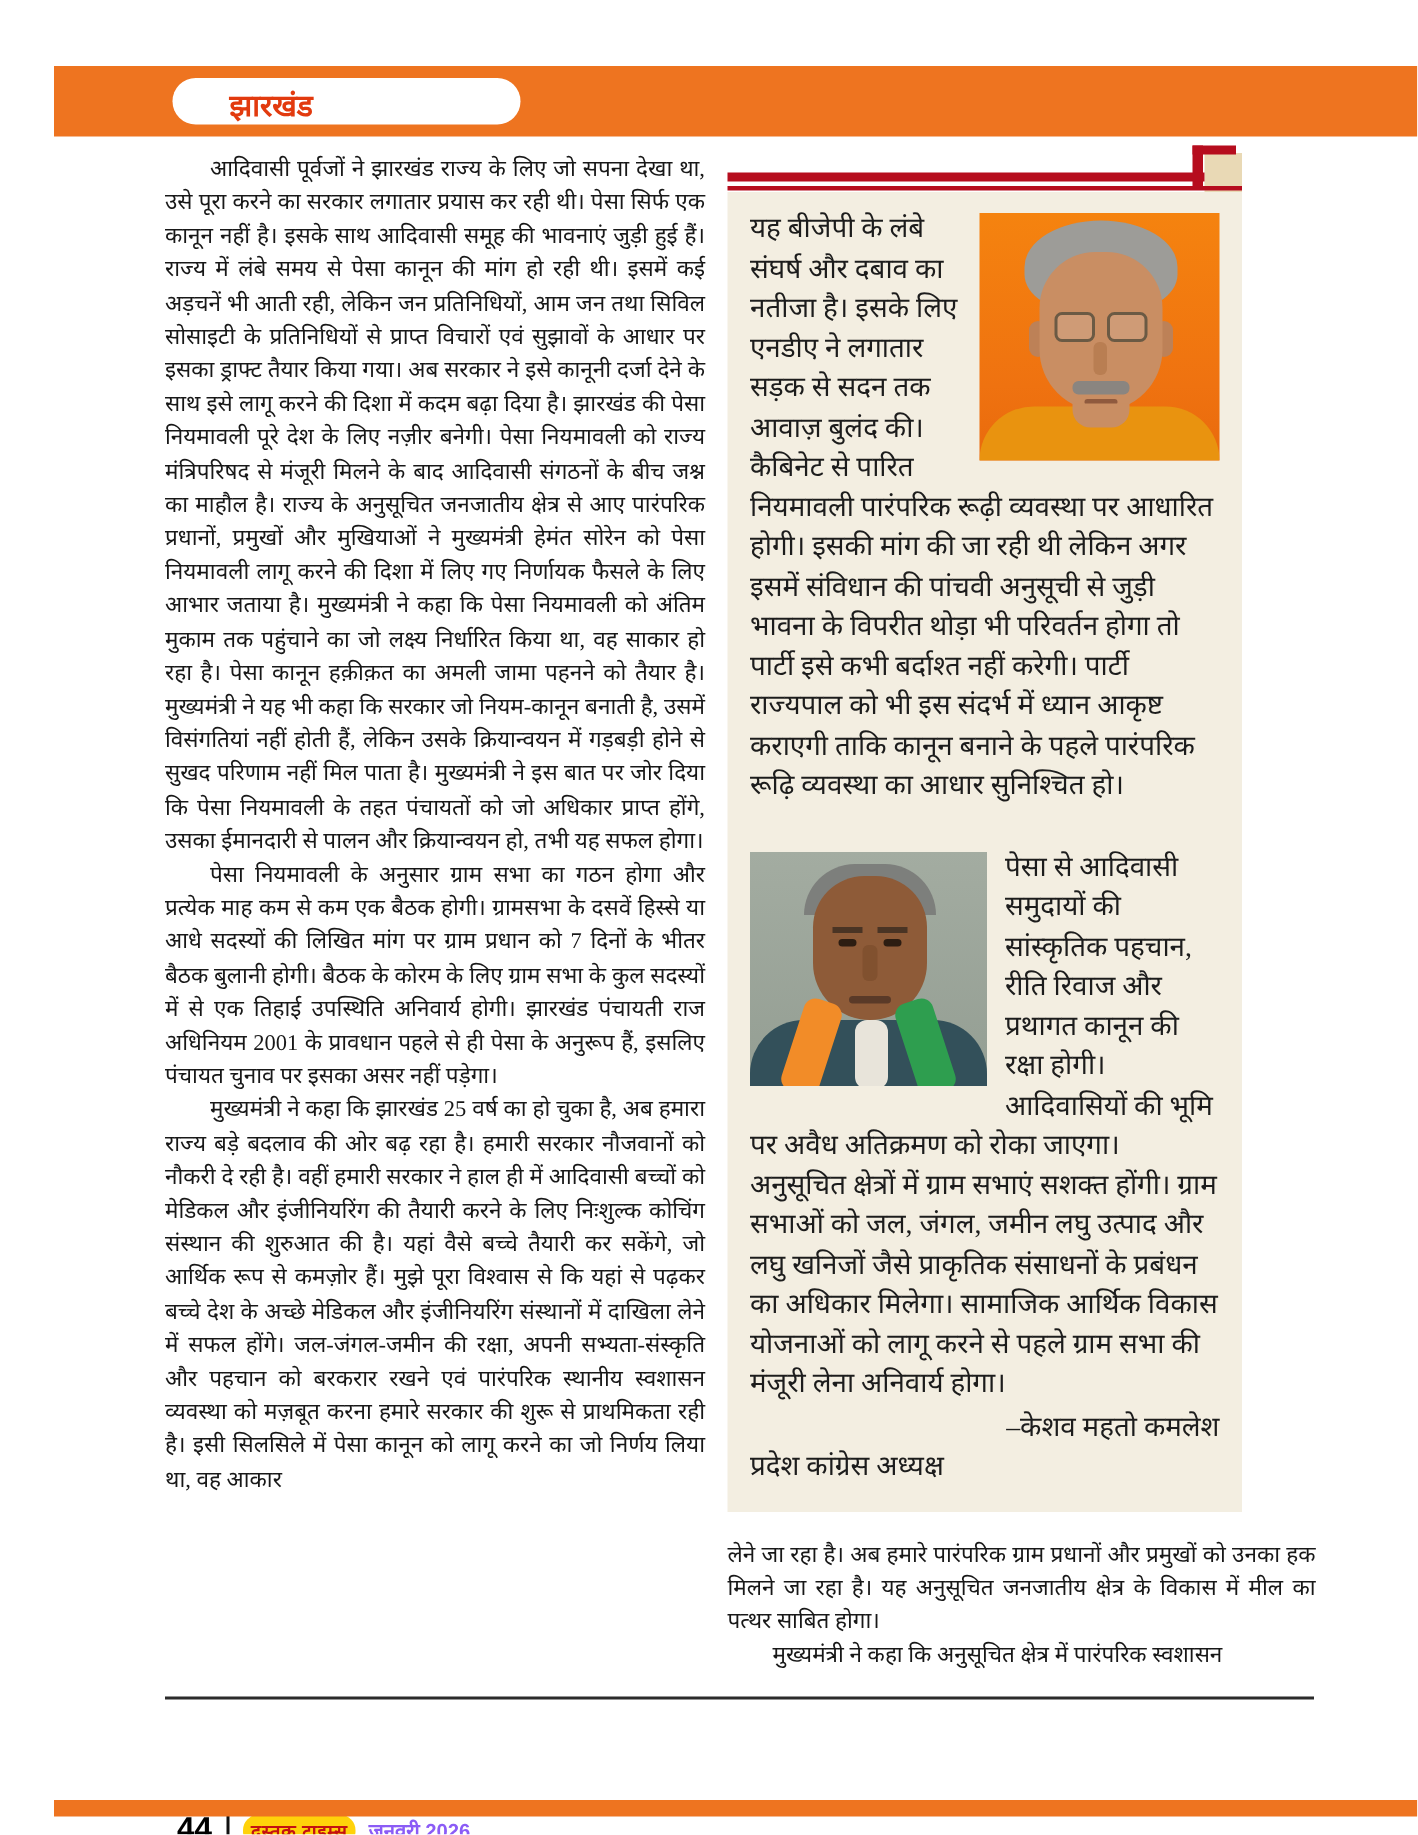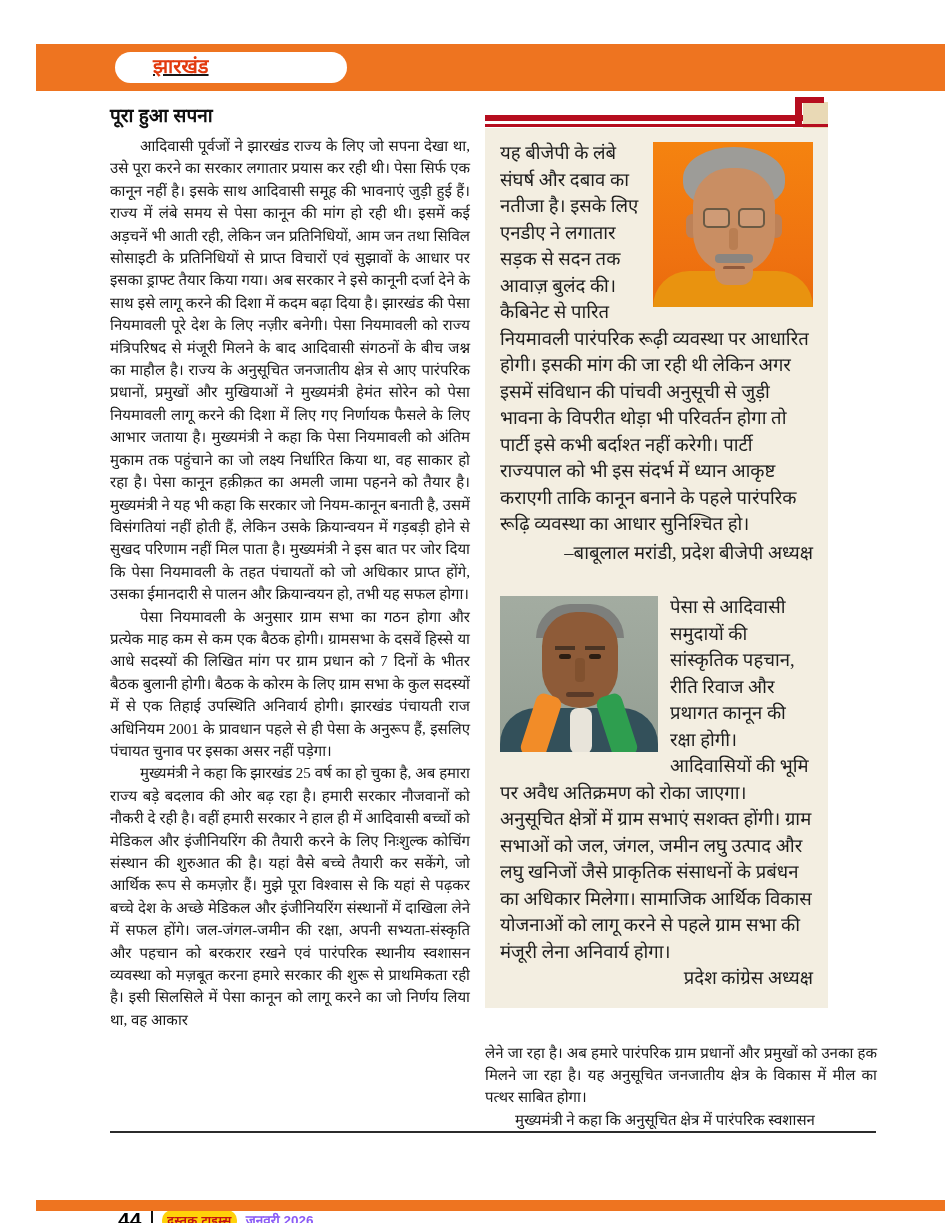--- a/index.html
+++ b/index.html
@@ -6,21 +6,21 @@
   html,body { margin:0; padding:0; background:#ffffff; }
   .page {
     position:relative; width:945px; height:1223px; overflow:hidden;
     background:#ffffff; font-family:"Liberation Serif", serif; color:#161616;
   }
 
   
   .band-top { position:absolute; left:36px; top:44px; right:0; height:47px; background:#EE7420; }
   .pill {
     position:absolute; left:79px; top:8px; width:232px; height:31px;
-    background:#ffffff; border-radius:17px; display:flex; align-items:flex-start;text-decoration:underline;
+    background:#ffffff; border-radius:17px; display:flex; align-items:flex-end;
   }
   .pill-label {
     color:#E23A0E; font-weight:bold; font-size:20px; padding-left:38px;
     font-family:"Liberation Sans", sans-serif;
   }
 
   
   .left-col { position:absolute; left:110px; top:102px; width:360px; }
   .sec-heading {
     font-family:"Liberation Sans", sans-serif; font-size:19px; font-weight:bold;
@@ -41,21 +41,21 @@
 
   .qbox {
     position:relative; width:343px; background:#F3EEE1;
     padding:12px 15px 16px 15px;
   }
   .rule-thick { position:absolute; left:0; top:-13px; width:318px; height:6px; background:#B60D1E; }
   .rule-thin  { position:absolute; left:0; top:-4px;  width:343px; height:3px; background:#B60D1E; z-index:2; }
 
   .qtext { font-size:18.5px; line-height:26.5px; color:#1c1c1c; }
   .qattr { text-align:right; font-size:18.5px; line-height:26.5px; color:#1c1c1c; margin-top:2px; }
-  .qattr2 { text-align:right; font-size:18.5px; line-height:26.5px; color:#1c1c1c; }
+  .qattr2 { font-size:18.5px; line-height:26.5px; color:#1c1c1c; }
   .quote2 { margin-top:28px;font-family:Liberation Serif, serif; }
 
   
   .photo { position:relative; overflow:hidden; }
   .photo1 { float:right; width:160px; height:165px; margin:2px 0 8px 10px;
             background:linear-gradient(180deg,#F5830F 0%, #EF7210 70%, #E96A0C 100%); }
   .p1-hair { position:absolute; left:30px; top:5px; width:102px; height:62px;
              background:#9d9c98; border-radius:50% 50% 42% 42%; }
   .p1-face { position:absolute; left:40px; top:26px; width:82px; height:106px;
              background:#C98E63; border-radius:40px 40px 44px 44px; }
@@ -88,21 +88,21 @@
              background:#33505A; border-radius:36px 36px 0 0; }
   .p2-scarf-saffron { position:absolute; left:28px; bottom:-6px; width:26px; height:64px;
              background:#F28C28; transform:rotate(18deg); border-radius:8px; }
   .p2-scarf-green { position:absolute; left:104px; bottom:-6px; width:26px; height:64px;
              background:#2E9E4F; transform:rotate(-18deg); border-radius:8px; }
   .p2-scarf-white { position:absolute; left:70px; bottom:-2px; width:22px; height:46px;
              background:#e8e4da; border-radius:8px; }
 
   
   .cont-para {
-    margin:34px 0 0 0; width:392px; font-size:15px; line-height:22.4px;
+    margin:18px 0 0 0; width:392px; font-size:15px; line-height:22.4px;
     text-align:justify; color:#181818;
   }
   .cont-para.indent { margin-top:0; text-indent:30px; }
 
   
   .f-line { position:absolute; left:110px; top:1131px; width:766px; height:2px; background:#2b2b2b; }
   .f-row { position:absolute; left:118px; top:1206px; height:28px; display:flex; align-items:center;
            font-family:"Liberation Sans", sans-serif; }
   .f-num { font-size:21px; font-weight:bold; color:#000; }
   .f-bar { width:2px; height:26px; background:#111; margin:0 9px 0 10px; }
@@ -119,21 +119,20 @@
 
 <div class="page">
 
   <div class="band-top">
     <div class="pill">
       <span class="pill-label">झारखंड</span>
     </div>
   </div>
 
   <div class="left-col">
-    <div class="sec-heading first">पूरा हुआ सपना</div>
     <p class="body-para">आदिवासी पूर्वजों ने झारखंड राज्य के लिए जो सपना देखा था, उसे पूरा करने का सरकार लगातार प्रयास कर रही थी। पेसा सिर्फ एक कानून नहीं है। इसके साथ आदिवासी समूह की भावनाएं जुड़ी हुई हैं। राज्य में लंबे समय से पेसा कानून की मांग हो रही थी। इसमें कई अड़चनें भी आती रही, लेकिन जन प्रतिनिधियों, आम जन तथा सिविल सोसाइटी के प्रतिनिधियों से प्राप्त विचारों एवं सुझावों के आधार पर इसका ड्राफ्ट तैयार किया गया। अब सरकार ने इसे कानूनी दर्जा देने के साथ इसे लागू करने की दिशा में कदम बढ़ा दिया है। झारखंड की पेसा नियमावली पूरे देश के लिए नज़ीर बनेगी। पेसा नियमावली को राज्य मंत्रिपरिषद से मंजूरी मिलने के बाद आदिवासी संगठनों के बीच जश्न का माहौल है। राज्य के अनुसूचित जनजातीय क्षेत्र से आए पारंपरिक प्रधानों, प्रमुखों और मुखियाओं ने मुख्यमंत्री हेमंत सोरेन को पेसा नियमावली लागू करने की दिशा में लिए गए निर्णायक फैसले के लिए आभार जताया है। मुख्यमंत्री ने कहा कि पेसा नियमावली को अंतिम मुकाम तक पहुंचाने का जो लक्ष्य निर्धारित किया था, वह साकार हो रहा है। पेसा कानून हक़ीक़त का अमली जामा पहनने को तैयार है। मुख्यमंत्री ने यह भी कहा कि सरकार जो नियम-कानून बनाती है, उसमें विसंगतियां नहीं होती हैं, लेकिन उसके क्रियान्वयन में गड़बड़ी होने से सुखद परिणाम नहीं मिल पाता है। मुख्यमंत्री ने इस बात पर जोर दिया कि पेसा नियमावली के तहत पंचायतों को जो अधिकार प्राप्त होंगे, उसका ईमानदारी से पालन और क्रियान्वयन हो, तभी यह सफल होगा।</p>
 
     <p class="body-para">पेसा नियमावली के अनुसार ग्राम सभा का गठन होगा और प्रत्येक माह कम से कम एक बैठक होगी। ग्रामसभा के दसवें हिस्से या आधे सदस्यों की लिखित मांग पर ग्राम प्रधान को 7 दिनों के भीतर बैठक बुलानी होगी। बैठक के कोरम के लिए ग्राम सभा के कुल सदस्यों में से एक तिहाई उपस्थिति अनिवार्य होगी। झारखंड पंचायती राज अधिनियम 2001 के प्रावधान पहले से ही पेसा के अनुरूप हैं, इसलिए पंचायत चुनाव पर इसका असर नहीं पड़ेगा।</p>
 
     <p class="body-para">मुख्यमंत्री ने कहा कि झारखंड 25 वर्ष का हो चुका है, अब हमारा राज्य बड़े बदलाव की ओर बढ़ रहा है। हमारी सरकार नौजवानों को नौकरी दे रही है। वहीं हमारी सरकार ने हाल ही में आदिवासी बच्चों को मेडिकल और इंजीनियरिंग की तैयारी करने के लिए निःशुल्क कोचिंग संस्थान की शुरुआत की है। यहां वैसे बच्चे तैयारी कर सकेंगे, जो आर्थिक रूप से कमज़ोर हैं। मुझे पूरा विश्वास से कि यहां से पढ़कर बच्चे देश के अच्छे मेडिकल और इंजीनियरिंग संस्थानों में दाखिला लेने में सफल होंगे। जल-जंगल-जमीन की रक्षा, अपनी सभ्यता-संस्कृति और पहचान को बरकरार रखने एवं पारंपरिक स्थानीय स्वशासन व्यवस्था को मज़बूत करना हमारे सरकार की शुरू से प्राथमिकता रही है। इसी सिलसिले में पेसा कानून को लागू करने का जो निर्णय लिया था, वह आकार</p>
   </div>
 
   <div class="right-col">
 
     <div class="decor">
@@ -154,39 +153,39 @@
           <div class="p1-face"></div>
           <div class="p1-glass-l"></div>
           <div class="p1-glass-r"></div>
           <div class="p1-nose"></div>
           <div class="p1-mustache"></div>
           <div class="p1-mouth"></div>
           <div class="p1-body"></div>
           <div class="p1-collar"></div>
         </div>
         <span class="qtext">यह बीजेपी के लंबे संघर्ष और दबाव का नतीजा है। इसके लिए एनडीए ने लगातार सड़क से सदन तक आवाज़ बुलंद की। कैबिनेट से पारित नियमावली पारंपरिक रूढ़ी व्यवस्था पर आधारित होगी। इसकी मांग की जा रही थी लेकिन अगर इसमें संविधान की पांचवी अनुसूची से जुड़ी भावना के विपरीत थोड़ा भी परिवर्तन होगा तो पार्टी इसे कभी बर्दाश्त नहीं करेगी। पार्टी राज्यपाल को भी इस संदर्भ में ध्यान आकृष्ट कराएगी ताकि कानून बनाने के पहले पारंपरिक रूढ़ि व्यवस्था का आधार सुनिश्चित हो।</span>
-        <div class="qattr">–बाबूलाल मरांडी, प्रदेश बीजेपी अध्यक्ष</div>
       </div>
 
       <div class="quote2 clearfix">
         <div class="photo photo2">
           <div class="p2-hair"></div>
           <div class="p2-face"></div>
           <div class="p2-brow-l"></div>
           <div class="p2-brow-r"></div>
           <div class="p2-eye-l"></div>
           <div class="p2-eye-r"></div>
           <div class="p2-nose"></div>
           <div class="p2-mouth"></div>
           <div class="p2-body"></div>
           <div class="p2-scarf-saffron"></div>
           <div class="p2-scarf-white"></div>
           <div class="p2-scarf-green"></div>
         </div>
         <span class="qtext">पेसा से आदिवासी समुदायों की सांस्कृतिक पहचान, रीति रिवाज और प्रथागत कानून की रक्षा होगी। आदिवासियों की भूमि पर अवैध अतिक्रमण को रोका जाएगा। अनुसूचित क्षेत्रों में ग्राम सभाएं सशक्त होंगी। ग्राम सभाओं को जल, जंगल, जमीन लघु उत्पाद और लघु खनिजों जैसे प्राकृतिक संसाधनों के प्रबंधन का अधिकार मिलेगा। सामाजिक आर्थिक विकास योजनाओं को लागू करने से पहले ग्राम सभा की मंजूरी लेना अनिवार्य होगा।</span>
+        <div class="qattr">–केशव महतो कमलेश</div>
         <div class="qattr2">प्रदेश कांग्रेस अध्यक्ष</div>
       </div>
     </div>
 
     <p class="cont-para">लेने जा रहा है। अब हमारे पारंपरिक ग्राम प्रधानों और प्रमुखों को उनका हक मिलने जा रहा है। यह अनुसूचित जनजातीय क्षेत्र के विकास में मील का पत्थर साबित होगा।</p>
     <p class="cont-para indent">मुख्यमंत्री ने कहा कि अनुसूचित क्षेत्र में पारंपरिक स्वशासन</p>
   </div>
 
   <div class="f-line"></div>
   <div class="f-row">

